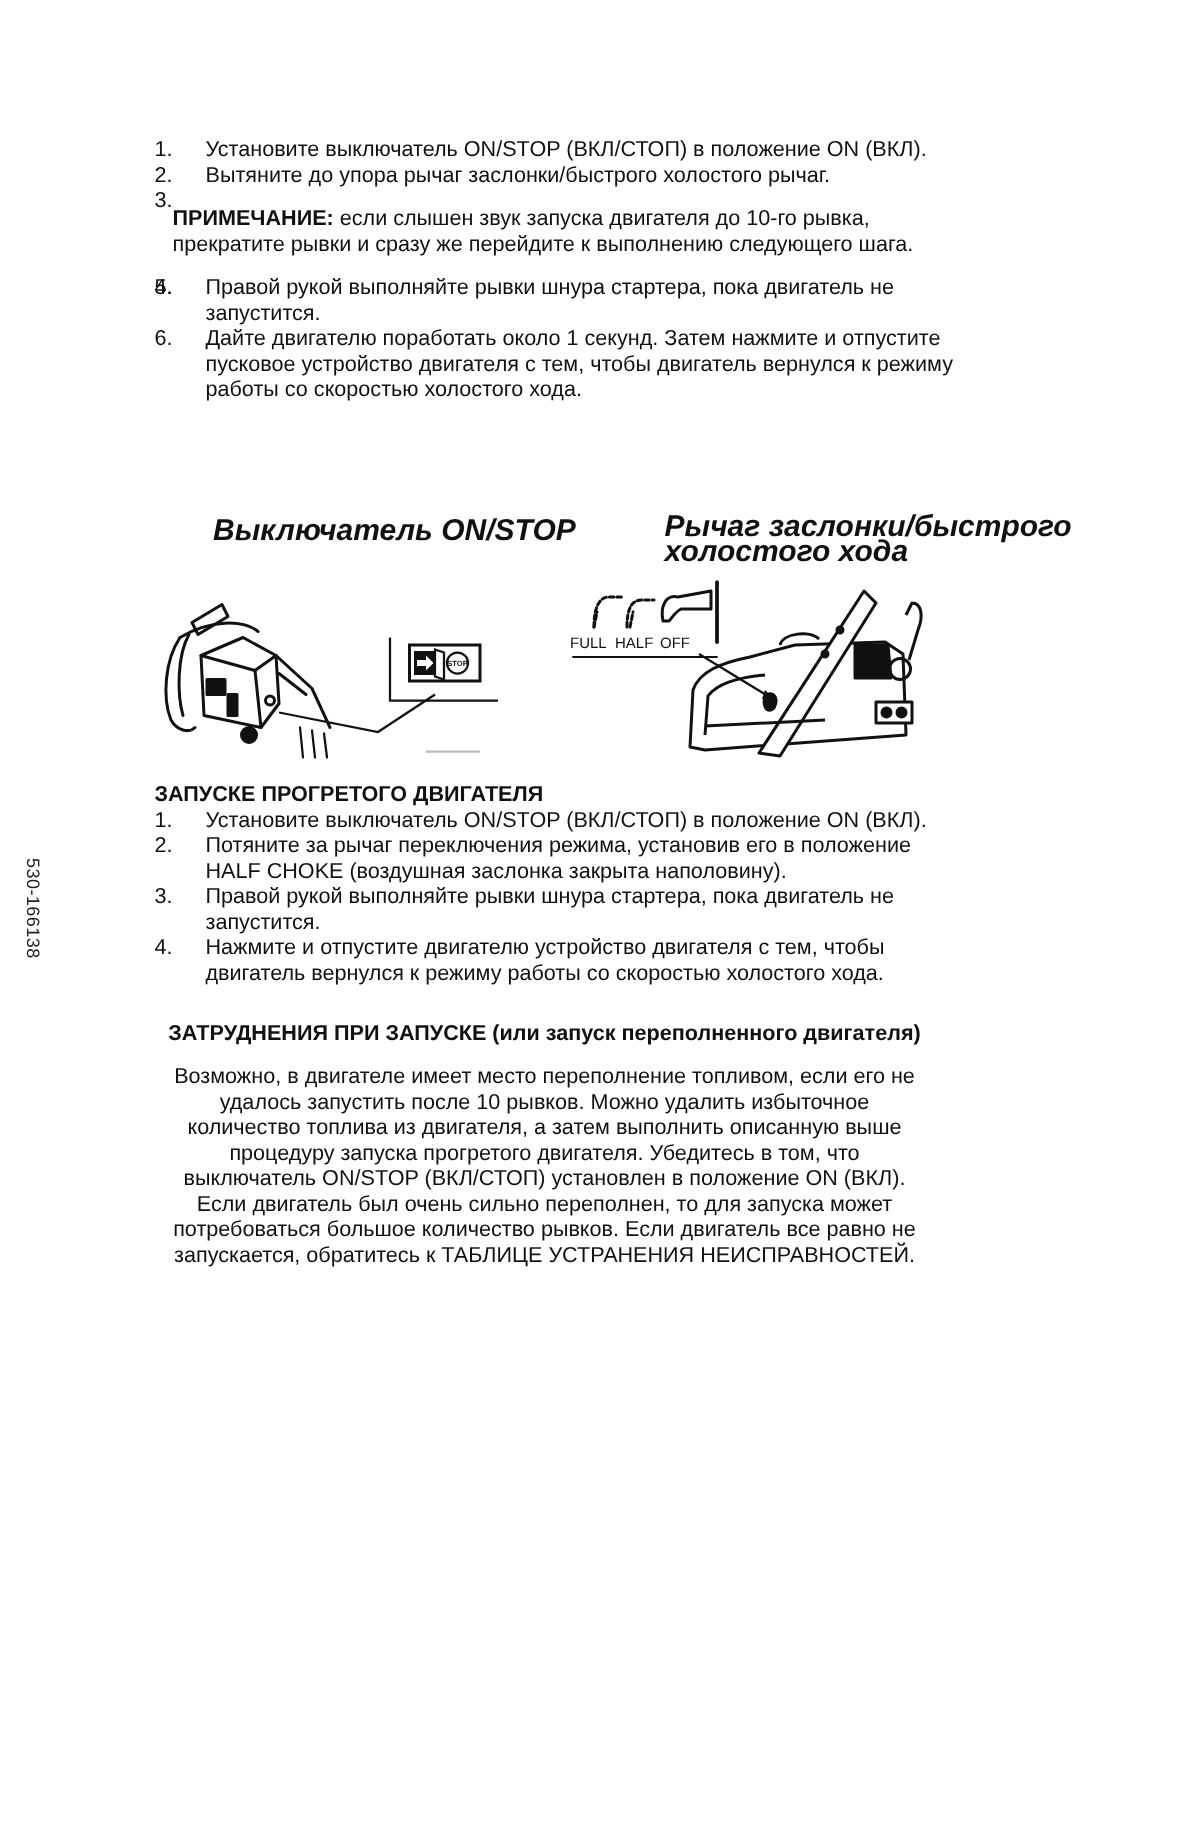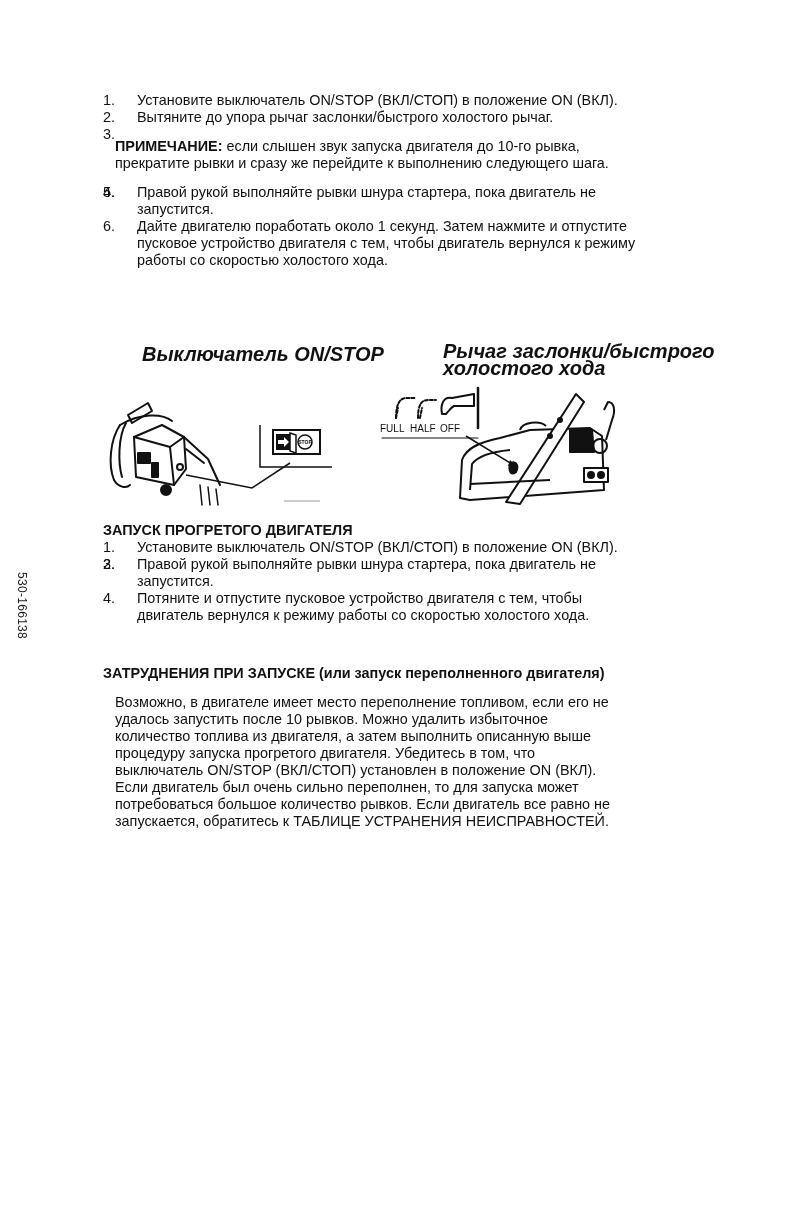--- a/index.html
+++ b/index.html
@@ -133,36 +133,37 @@
 
       <rect x="214" y="88" width="24" height="14" fill="#fff"></rect>
       <circle cx="221" cy="95" r="3" fill="#111"></circle>
       <circle cx="231" cy="95" r="3" fill="#111"></circle>
       <path d="M140 84 C144 80 150 84 146 92 C142 96 138 92 140 84 Z" fill="#111"></path>
       <path d="M100 104 L180 100"></path>
     </g>
   </svg>
 
   <div class="block" style="top:522px;">
-    <div class="heading">ЗАПУСК ПРОГРЕТОГО ДВИГАТЕЛЯ</div>
+    <div class="heading">ЗАПУСКЕ ПРОГРЕТОГО ДВИГАТЕЛЯ</div>
     <div class="list-item">
       <span class="list-num">1.</span>
       <span>Установите выключатель ON/STOP (ВКЛ/СТОП) в положение ON (ВКЛ).</span>
     </div>
     <div class="list-item">
       <span class="list-num">2.</span>
+      <span>Потяните за рычаг переключения режима, установив его в положение HALF CHOKE (воздушная заслонка закрыта наполовину).</span>
     </div>
     <div class="list-item">
       <span class="list-num">3.</span>
       <span>Правой рукой выполняйте рывки шнура стартера, пока двигатель не запустится.</span>
     </div>
     <div class="list-item">
       <span class="list-num">4.</span>
-      <span>Потяните и отпустите пусковое устройство двигателя с тем, чтобы двигатель вернулся к режиму работы со скоростью холостого хода.</span>
+      <span>Нажмите и отпустите двигателю устройство двигателя с тем, чтобы двигатель вернулся к режиму работы со скоростью холостого хода.</span>
     </div>
   </div>
 
-  <div class="block" style="top:665px; width:520px;">
+  <div class="block" style="top:681px; width:520px;text-align:center;">
     <div class="heading" style="white-space:nowrap;">ЗАТРУДНЕНИЯ ПРИ ЗАПУСКЕ (или запуск переполненного двигателя)</div>
     <p>Возможно, в двигателе имеет место переполнение топливом, если его не удалось запустить после 10 рывков.  Можно удалить избыточное количество топлива из двигателя, а затем выполнить описанную выше процедуру запуска прогретого двигателя.  Убедитесь в том, что выключатель ON/STOP (ВКЛ/СТОП) установлен в положение ON (ВКЛ). Если двигатель был очень сильно переполнен, то для запуска может потребоваться большое количество рывков. Если двигатель все равно не запускается, обратитесь к ТАБЛИЦЕ УСТРАНЕНИЯ НЕИСПРАВНОСТЕЙ.</p>
   </div>
 
 </div>
 
 </body></html>

